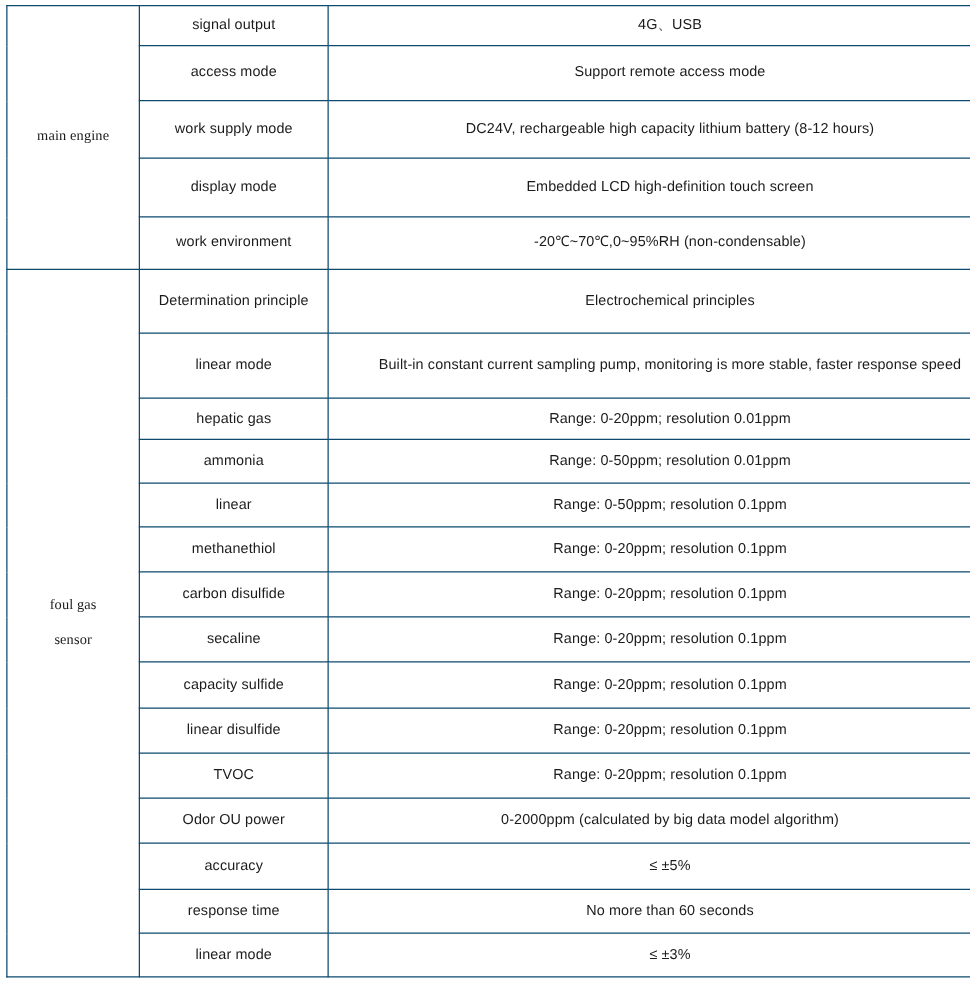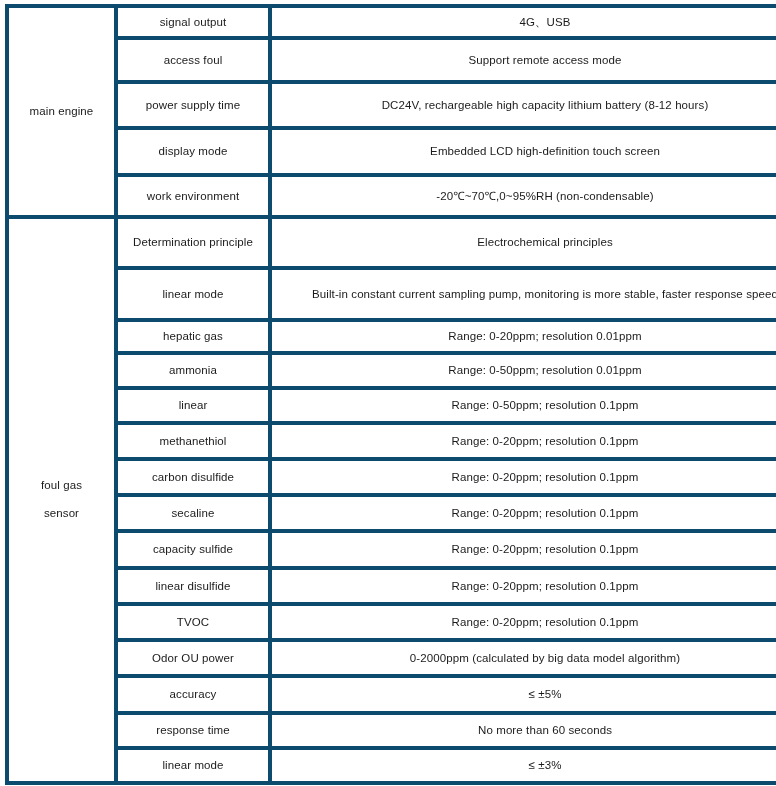--- a/index.html
+++ b/index.html
@@ -26,35 +26,36 @@
     position: absolute;
     left: 5px;
     top: 4px;
     width: 765px;
     border-collapse: collapse;
     table-layout: fixed;
     background: #ffffff;
   }
 
   table.spec-table td {
-    border: 4px solid #0c4a6e;
+    border: 1px solid #0c4a6e;
     padding: 0 6px;
     text-align: center;
     vertical-align: middle;
     font-size: 11.5px;
     line-height: 1.45;
     color: #1b1b1b;
     letter-spacing: 0.1px;
     white-space: nowrap;
   }
 
   td.group-cell {
     width: 93px;
     font-size: 11.5px;
     padding: 0 2px;
+    font-family: Liberation Serif, serif;
   }
 
   td.param-cell {
     width: 138px;
     padding: 0 3px;
   }
 
   td.value-cell {
     width: 534px;
   }
@@ -71,25 +72,25 @@
   <table class="spec-table">
     <tbody>
         <tr style="height: 32px;">
           <td class="group-cell" rowspan="5">
             <span class="group-label-stack">main engine</span>
           </td>
           <td class="param-cell">signal output</td>
           <td class="value-cell">4G、USB</td>
         </tr>
         <tr style="height: 44px;">
-          <td class="param-cell">access foul</td>
+          <td class="param-cell">access mode</td>
           <td class="value-cell">Support remote access mode</td>
         </tr>
         <tr style="height: 46px;">
-          <td class="param-cell">power supply time</td>
+          <td class="param-cell">work supply mode</td>
           <td class="value-cell">DC24V, rechargeable high capacity lithium battery (8-12 hours)</td>
         </tr>
         <tr style="height: 47px;">
           <td class="param-cell">display mode</td>
           <td class="value-cell">Embedded LCD high-definition touch screen</td>
         </tr>
         <tr style="height: 42px;">
           <td class="param-cell">work environment</td>
           <td class="value-cell">-20℃~70℃,0~95%RH (non-condensable)</td>
         </tr>

